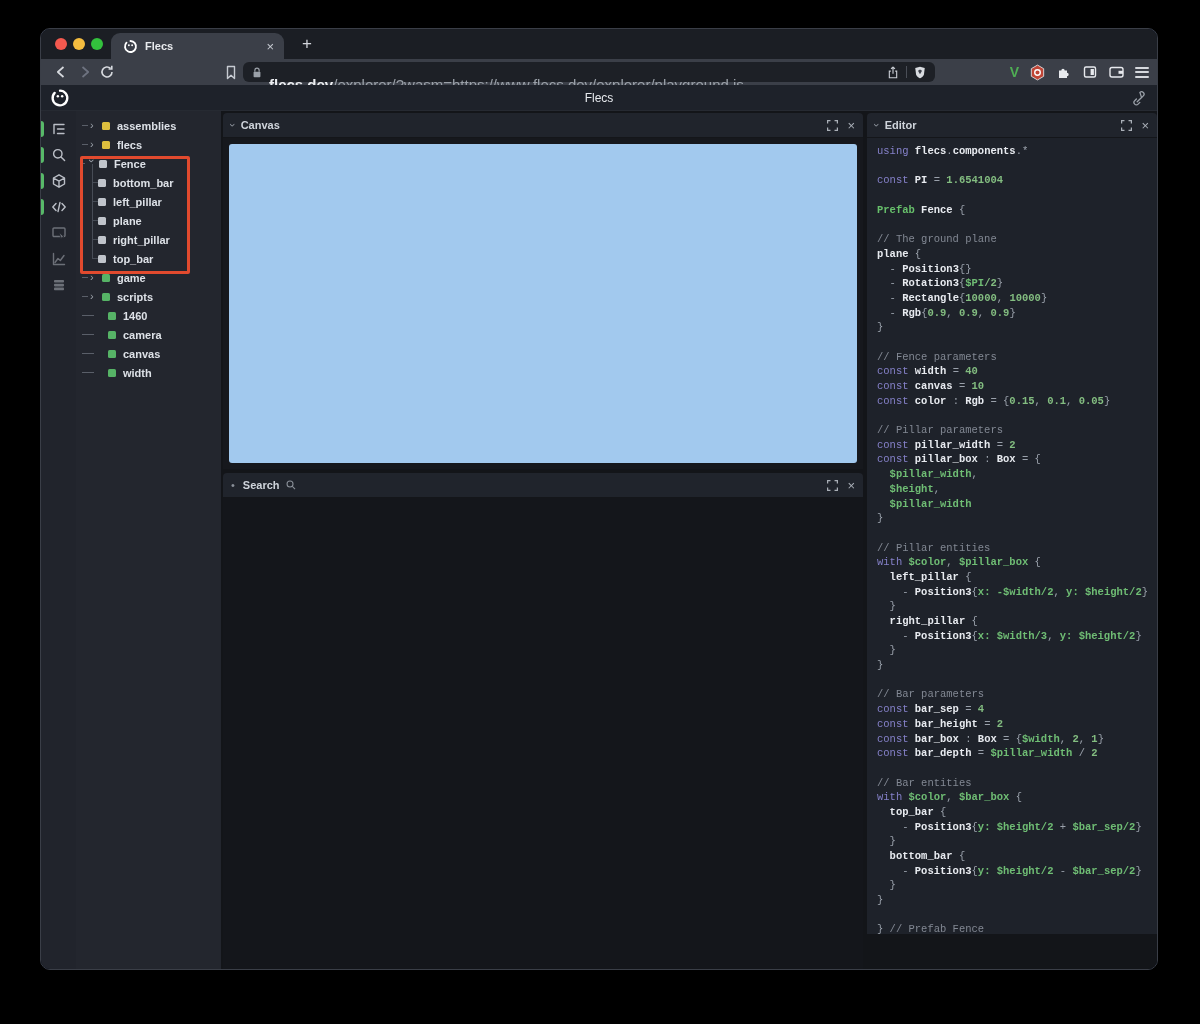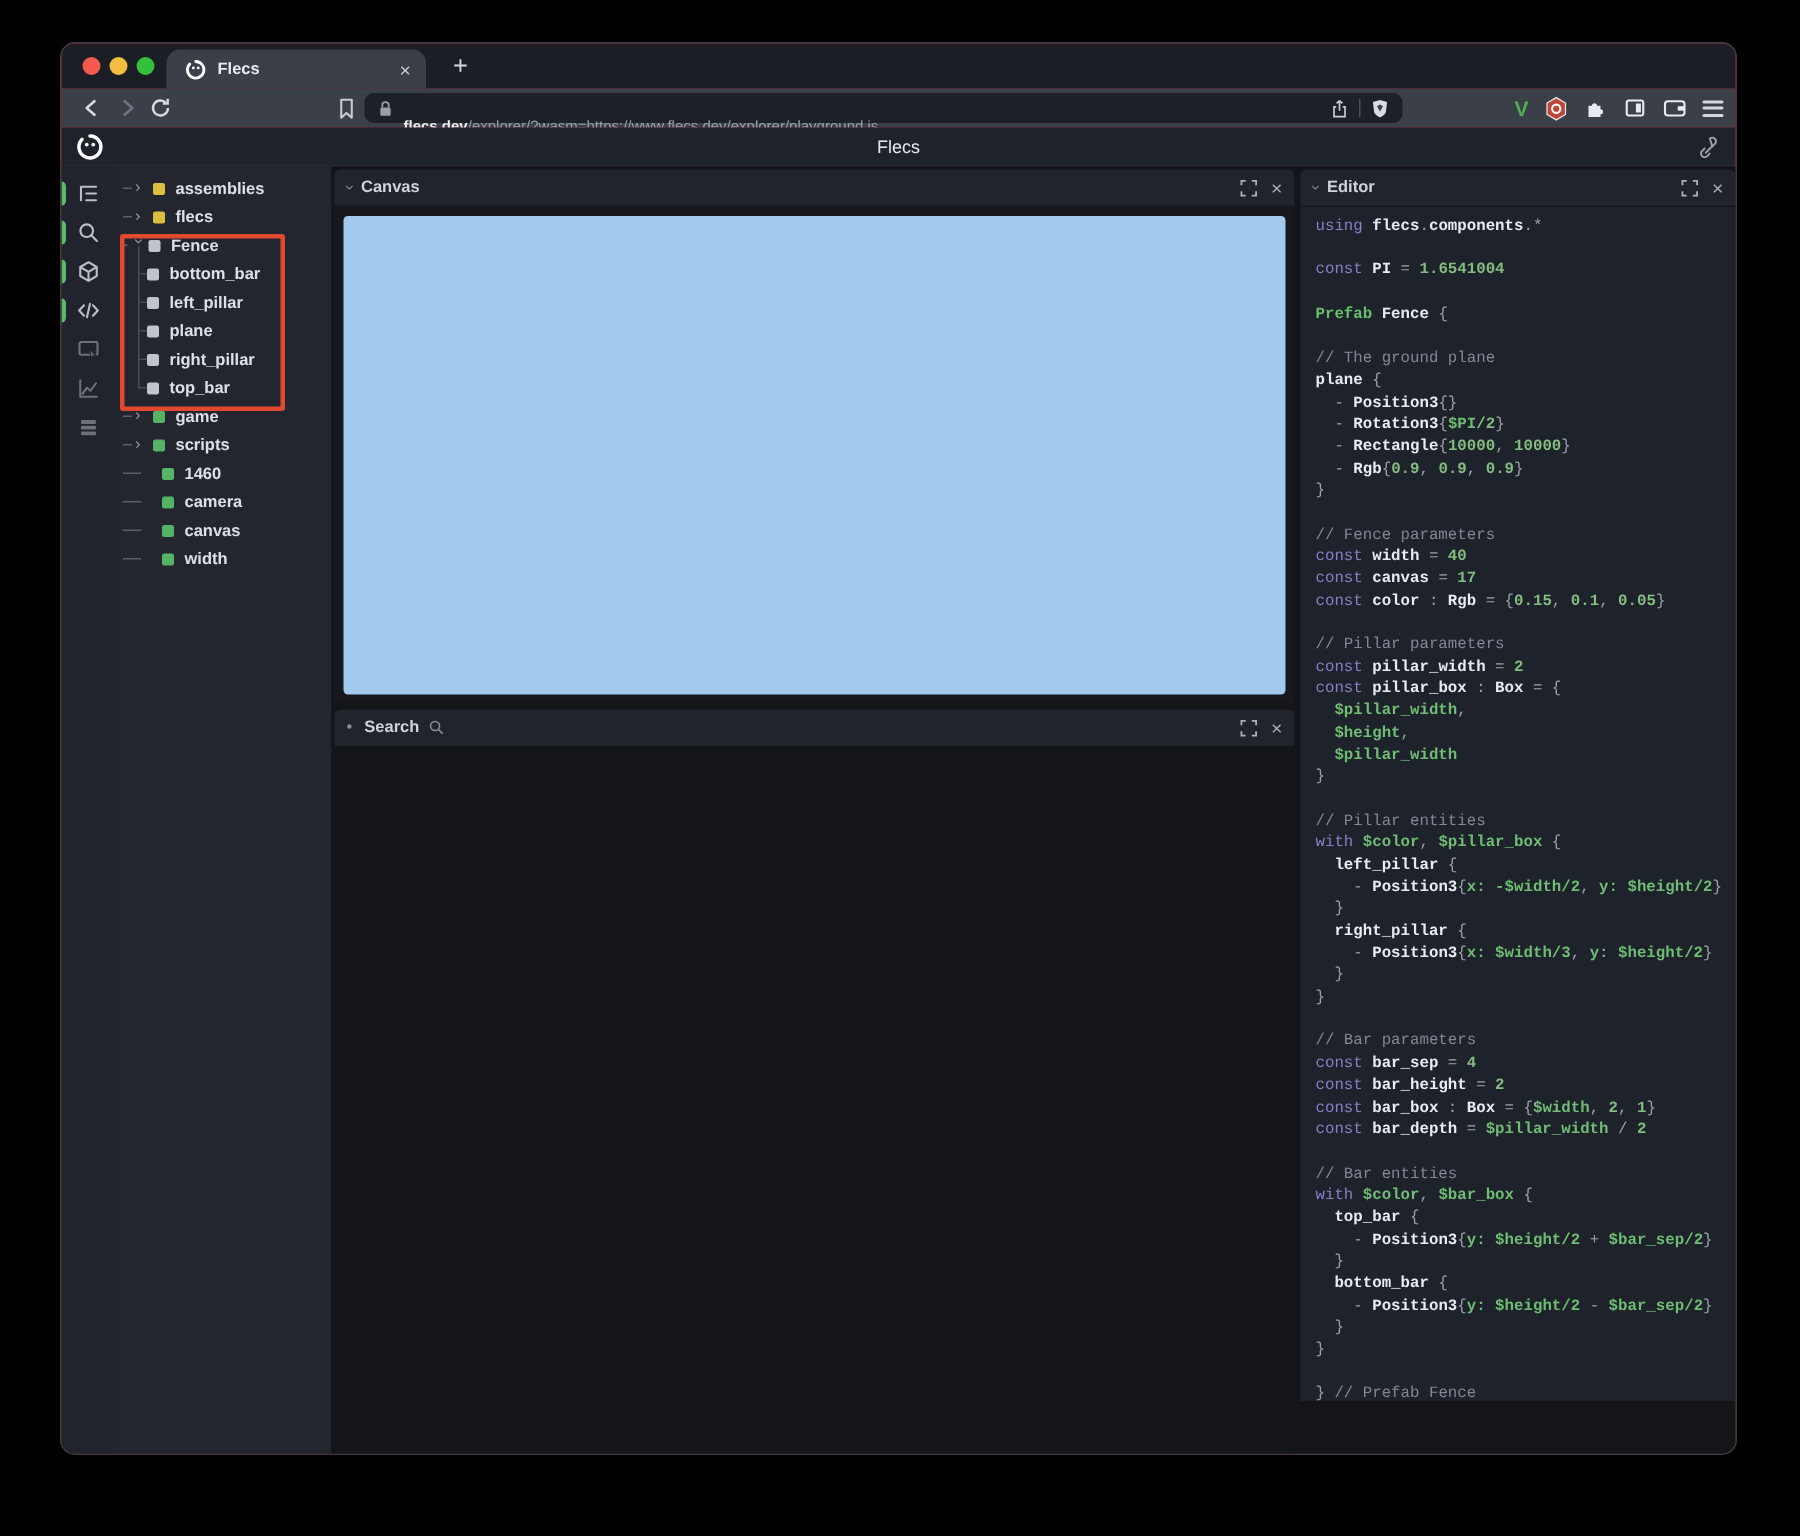--- a/index.html
+++ b/index.html
@@ -2,38 +2,38 @@
 <html><head>
 <meta charset="utf-8">
 <style>
   * { margin:0; padding:0; box-sizing:border-box; }
   html,body { width:1200px; height:1024px; background:#000; overflow:hidden;
               font-family:"Liberation Sans", sans-serif; }
   .stage { position:relative; width:1200px; height:1024px; background:#000; }
 
   
   .window { position:absolute; left:40px; top:28px; width:1118px; height:942px;
-            background:#b91c1c; border:1px solid #3a3e47; border-radius:10px; overflow:hidden; }
+            background:#0f172a; border:1px solid #3a3e47; border-radius:10px; overflow:hidden; }
 
   .tabstrip { position:absolute; left:0; top:0; width:100%; height:30px; background:#1b1e24; }
   .tlight { position:absolute; top:9px; width:12px; height:12px; border-radius:50%; }
   .tab { position:absolute; left:70px; top:4px; width:173px; height:26px; background:#3b3f48;
          border-radius:9px 9px 0 0; display:flex; align-items:center; padding:0 8px; }
   .tab .fav { width:15px; height:15px; margin:0 7px 0 4px; }
   .tab .t-title { font-size:11px; font-weight:bold; color:#e9ebee; flex:1; }
   .tab .t-close { color:#c7cbd2; font-size:13px; cursor:default; padding:0 2px; }
   .newtab { position:absolute; left:254px; top:3px; width:24px; height:24px; color:#d2d5db;
             font-size:17px; text-align:center; line-height:24px; }
 
   .toolbar { position:absolute; left:0; top:30px; width:100%; height:26px; background:#3b3f48;
              display:flex; align-items:center; }
   .navicon { position:absolute; top:3px; width:20px; height:20px; display:flex; align-items:center; justify-content:center; }
   .urlbar { position:absolute; left:202px; top:3px; width:692px; height:20px; background:#1d2026;
             border-radius:6px; display:flex; align-items:center; padding:0 8px; }
-  .url-text { font-size:10px; color:#9aa0a8; white-space:nowrap; overflow:hidden; margin-left:6px; flex:1;margin-top:24px; }
+  .url-text { font-size:15px; color:#9aa0a8; white-space:nowrap; overflow:hidden; margin-left:6px; flex:1;margin-top:24px; }
   .url-text b { color:#eceef1; font-weight:bold; }
   .url-right { display:flex; align-items:center; gap:6px; }
   .url-div { width:1px; height:12px; background:#4a4e57; }
   .extrow { position:absolute; right:8px; top:3px; height:20px; display:flex; align-items:center; gap:10px; }
   .ext-v { color:#4fae54; font-weight:bold; font-size:14px; line-height:20px; }
   .hamburger div { width:14px; height:2px; background:#d6d9de; margin:2.5px 0; border-radius:1px; }
 
   
   .appheader { position:absolute; left:0; top:56px; width:100%; height:26px; background:#1e222a;
                border-bottom:1px solid #262a32; display:flex; align-items:center; }
@@ -379,21 +379,21 @@
               <div class="code-line"><span class="t-c">// The ground plane</span></div>
               <div class="code-line"><span class="t-i">plane </span><span class="t-p">{</span></div>
               <div class="code-line"><span class="t-p">  - </span><span class="t-i">Position3</span><span class="t-p">{}</span></div>
               <div class="code-line"><span class="t-p">  - </span><span class="t-i">Rotation3</span><span class="t-p">{</span><span class="t-v">$PI</span><span class="t-n">/2</span><span class="t-p">}</span></div>
               <div class="code-line"><span class="t-p">  - </span><span class="t-i">Rectangle</span><span class="t-p">{</span><span class="t-n">10000</span><span class="t-p">, </span><span class="t-n">10000</span><span class="t-p">}</span></div>
               <div class="code-line"><span class="t-p">  - </span><span class="t-i">Rgb</span><span class="t-p">{</span><span class="t-n">0.9</span><span class="t-p">, </span><span class="t-n">0.9</span><span class="t-p">, </span><span class="t-n">0.9</span><span class="t-p">}</span></div>
               <div class="code-line"><span class="t-p">}</span></div>
               <div class="code-line"></div>
               <div class="code-line"><span class="t-c">// Fence parameters</span></div>
               <div class="code-line"><span class="t-k">const </span><span class="t-i">width </span><span class="t-p">= </span><span class="t-n">40</span></div>
-              <div class="code-line"><span class="t-k">const </span><span class="t-i">canvas </span><span class="t-p">= </span><span class="t-n">17</span></div>
+              <div class="code-line"><span class="t-k">const </span><span class="t-i">canvas </span><span class="t-p">= </span><span class="t-n">10</span></div>
               <div class="code-line"><span class="t-k">const </span><span class="t-i">color </span><span class="t-p">: </span><span class="t-i">Rgb </span><span class="t-p">= {</span><span class="t-n">0.15</span><span class="t-p">, </span><span class="t-n">0.1</span><span class="t-p">, </span><span class="t-n">0.05</span><span class="t-p">}</span></div>
               <div class="code-line"></div>
               <div class="code-line"><span class="t-c">// Pillar parameters</span></div>
               <div class="code-line"><span class="t-k">const </span><span class="t-i">pillar_width </span><span class="t-p">= </span><span class="t-n">2</span></div>
               <div class="code-line"><span class="t-k">const </span><span class="t-i">pillar_box </span><span class="t-p">: </span><span class="t-i">Box </span><span class="t-p">= {</span></div>
               <div class="code-line"><span class="t-v">  $pillar_width</span><span class="t-p">,</span></div>
               <div class="code-line"><span class="t-v">  $height</span><span class="t-p">,</span></div>
               <div class="code-line"><span class="t-v">  $pillar_width</span></div>
               <div class="code-line"><span class="t-p">}</span></div>
               <div class="code-line"></div>

